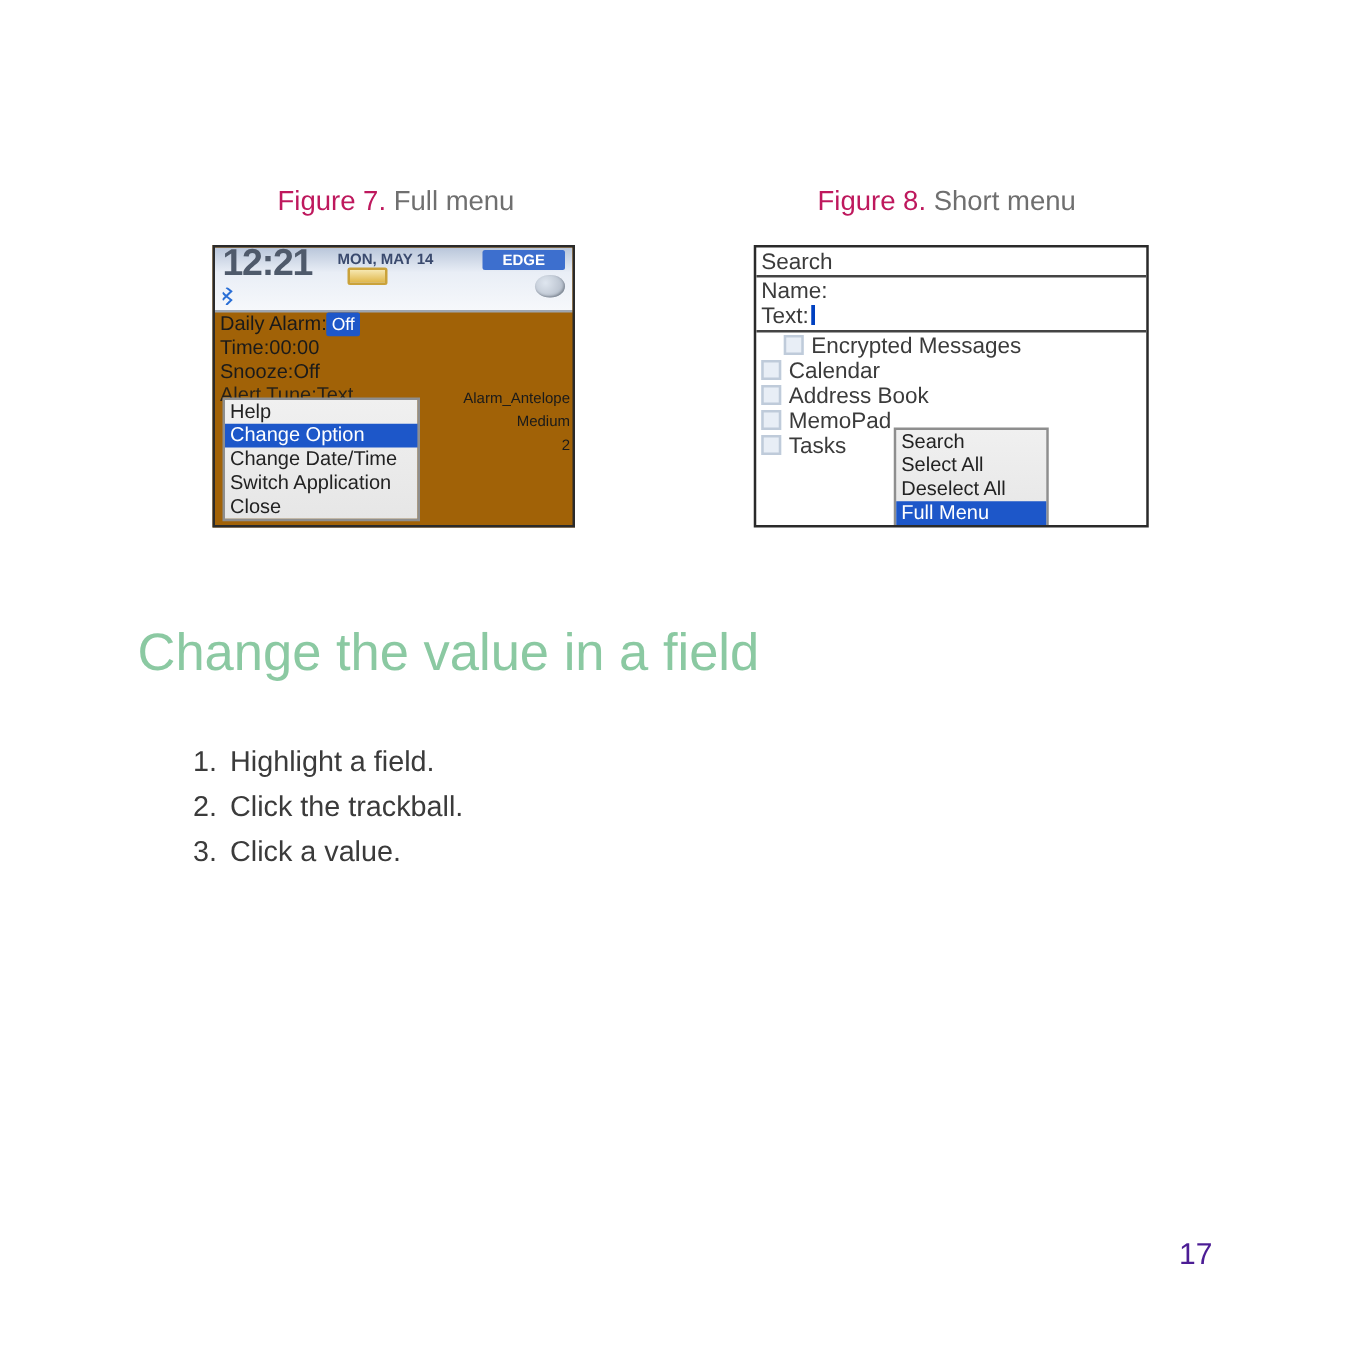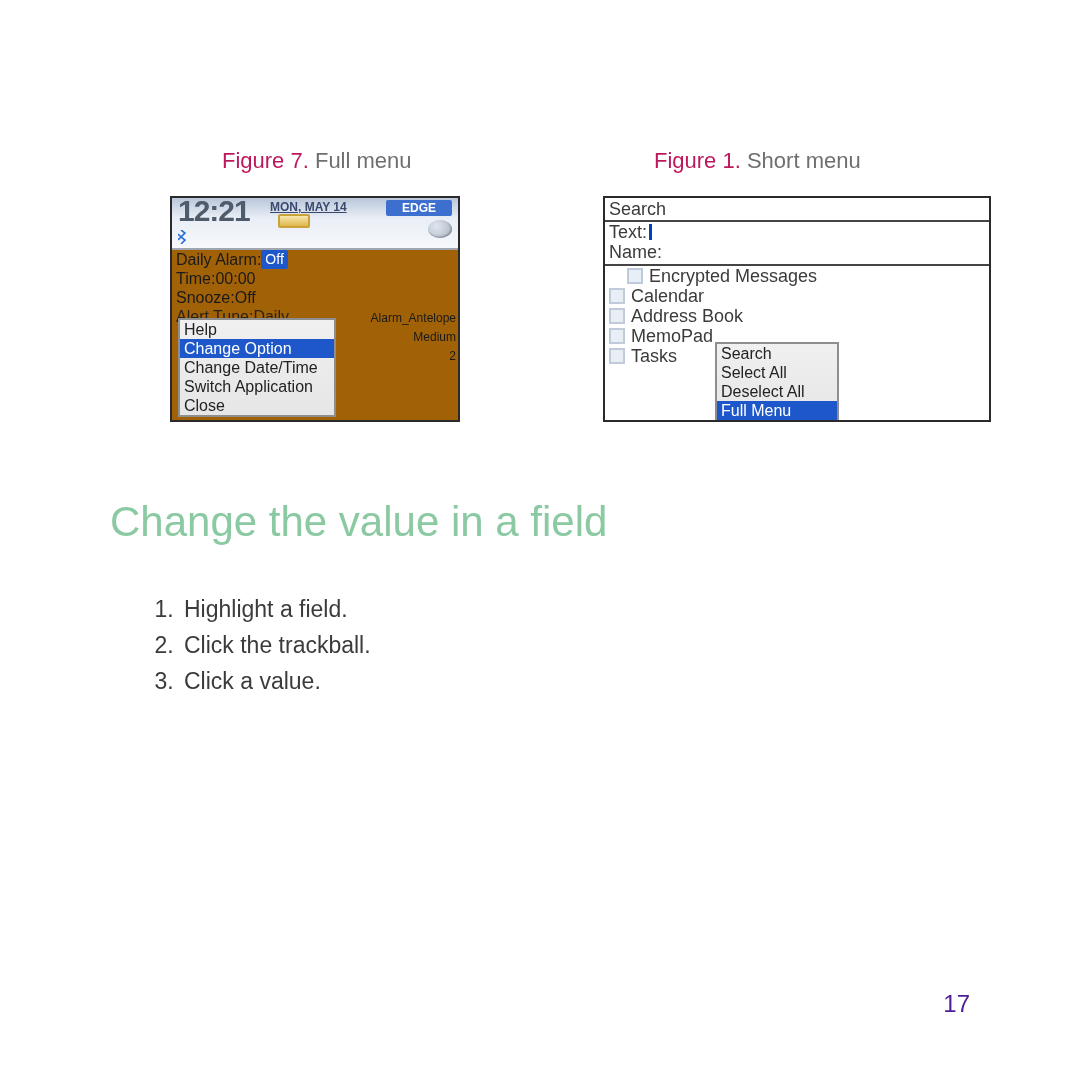--- a/index.html
+++ b/index.html
@@ -37,21 +37,21 @@
     background: linear-gradient(#b9c6da, #e9eef6 40%, #f6f8fb);
     border-bottom: 2px solid #9fa6b0;
     position: relative;
   }
   .fig7 .clock {
     position: absolute; left: 6px; top: -4px;
     font-size: 30px; font-weight: 700; color: #4f5a6b; letter-spacing: -1px;
   }
   .fig7 .date {
     position: absolute; top: 2px; left: 98px;
-    color: #3a4a6e; font-size: 12px; font-weight: 700; text-decoration: underline;
+    color: #3a4a6e; font-size: 12px; font-weight: 700;
   }
   .fig7 .battery {
     position: absolute; top: 16px; left: 106px;
     width: 28px; height: 10px; border: 2px solid #caa23a; border-radius: 2px;
     background: linear-gradient(#f6e7b0, #e0b74a);
   }
   .fig7 .edge {
     position: absolute; top: 2px; right: 6px;
     font-size: 12px; font-weight: 700; color: #fff;
     background: #3d6fce; padding: 1px 16px; border-radius: 2px;
@@ -83,21 +83,21 @@
 
   .fig7 .rightvals {
     position: absolute; right: 2px; top: 111px; text-align: right; font-size: 12px; line-height: 19px; color:#1a1a1a;
   }
   .fig7 .rightvals div { white-space: nowrap; }
 
   
   .fig8 {
     position: absolute;
     left: 603px; top: 196px;
-    width: 388px; height: 226px;
+    width: 316px; height: 226px;
     border: 2px solid #2a2a2a;
     background: #fff;
     box-sizing: border-box;
     overflow: hidden;
   }
   .fig8 .title { border-bottom: 2px solid #444; padding: 0 4px; font-size: 18px; line-height: 22px;}
   .fig8 .fields { padding: 0 4px; font-size: 18px; line-height: 20px; }
   .fig8 .fields .cursor { display:inline-block; width: 3px; height: 16px; background:#0040c0; vertical-align: -2px; margin-left: 2px;}
   .fig8 .divider { height: 2px; background:#444; margin-top: 2px;}
   .fig8 .list { padding: 0 4px; font-size: 18px; line-height: 20px;}
@@ -134,21 +134,21 @@
 </style>
 </head>
 <body>
 
 <div class="page">
 
   <div class="caption" style="left:222px; top:148px;">
     <span class="figref">Figure 7.</span><span class="figtext"> Full menu</span>
   </div>
   <div class="caption" style="left:654px; top:148px;">
-    <span class="figref">Figure 1.</span><span class="figtext"> Short menu</span>
+    <span class="figref">Figure 8.</span><span class="figtext"> Short menu</span>
   </div>
 
   <div class="fig7">
     <div class="statusbar">
       <div class="clock">12:21</div>
       <div class="date">MON, MAY 14</div>
       <div class="battery"></div>
       <div class="edge">EDGE</div>
       <div class="bt">
         <svg viewBox="0 0 10 14" width="10" height="14">
@@ -166,21 +166,21 @@
       <div class="row">
         <span>Time:</span>
         <span class="val">00:00</span>
       </div>
       <div class="row">
         <span>Snooze:</span>
         <span class="val">Off</span>
       </div>
       <div class="row cut">
         <span>Alert Tune:</span>
-        <span class="val">Daily</span>
+        <span class="val">Text</span>
       </div>
     </div>
 
     <div class="rightvals">
       <div>Alarm_Antelope</div>
       <div>Medium</div>
       <div>2</div>
     </div>
 
     <div class="fullmenu">
@@ -189,24 +189,24 @@
       <div class="mi">Change Date/Time</div>
       <div class="mi">Switch Application</div>
       <div class="mi">Close</div>
     </div>
   </div>
 
   <div class="fig8">
     <div class="title">Search</div>
     <div class="fields">
       <div>
+        <span>Name:</span>
+      </div>
+      <div>
         <span>Text:</span><span class="cursor"></span>
-      </div>
-      <div>
-        <span>Name:</span>
       </div>
     </div>
     <div class="divider"></div>
     <div class="list">
       <div class="li indent">
         <span class="chk dim"></span>
         <span>Encrypted Messages</span>
       </div>
       <div class="li">
         <span class="chk dim"></span>

